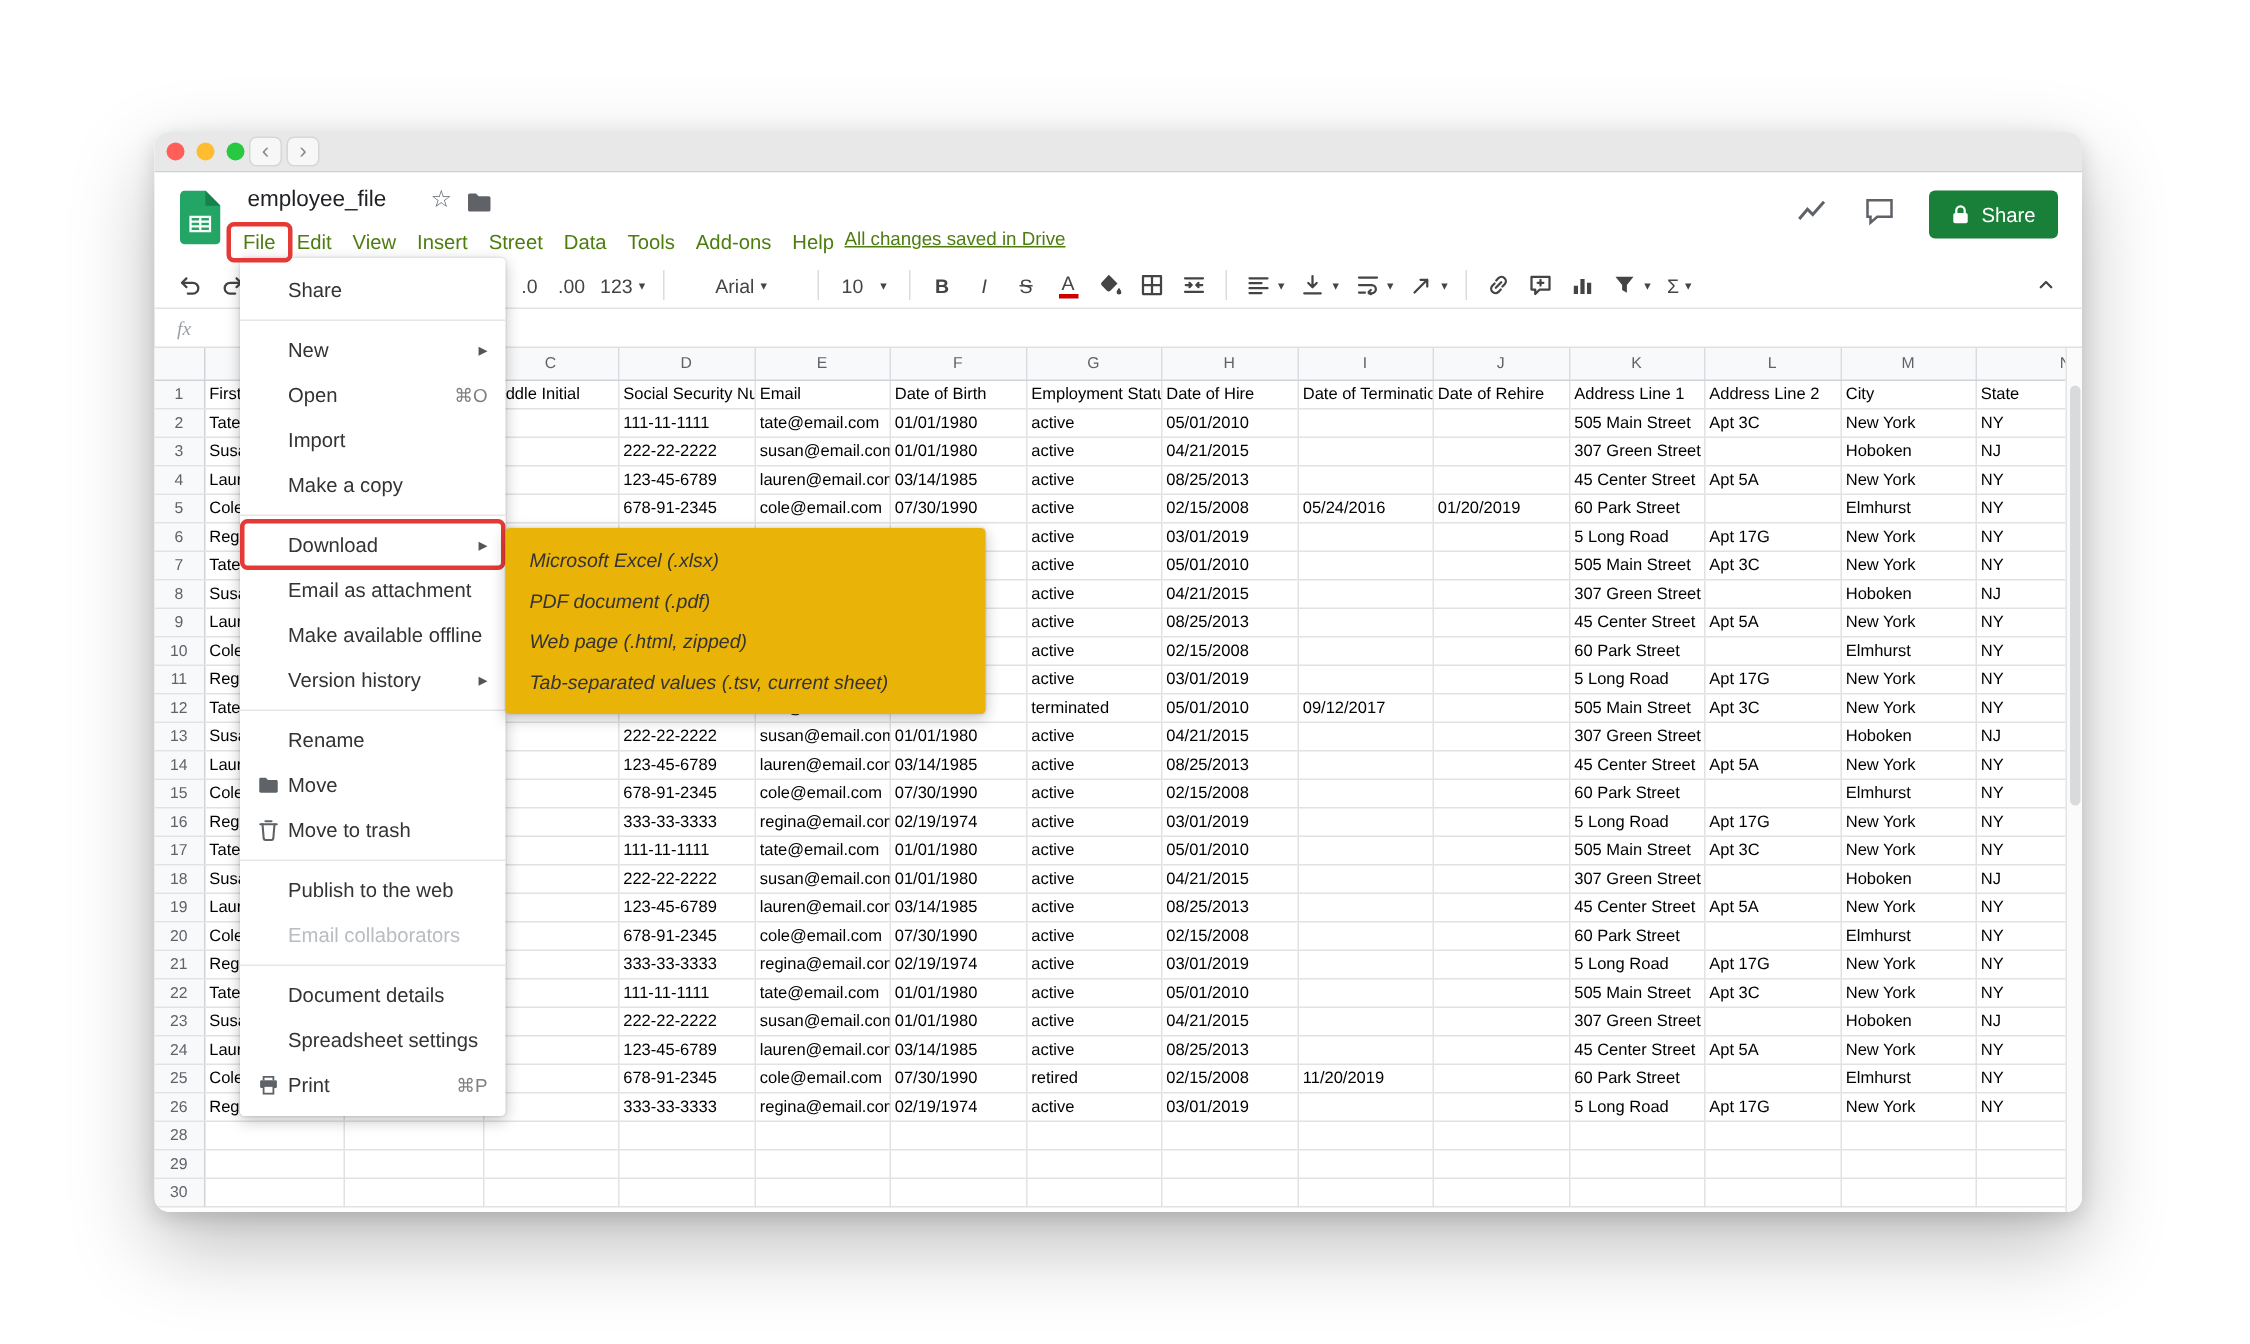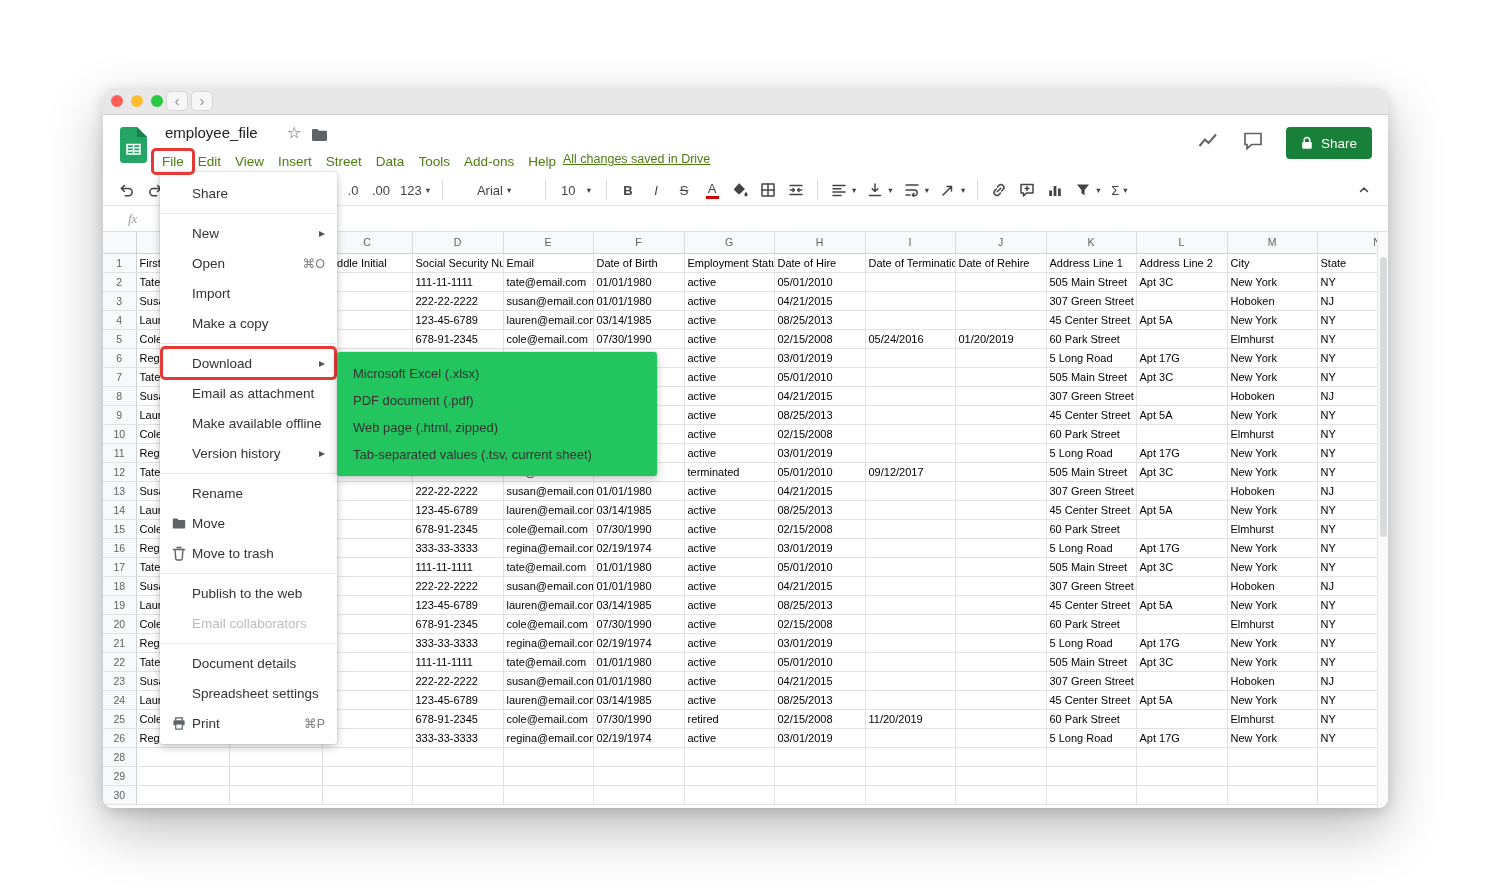--- a/index.html
+++ b/index.html
@@ -53,21 +53,21 @@
   .tcol{display:flex;flex-direction:column;align-items:center;line-height:13px;font-size:13px;}
   .tbar{width:13px;height:3px;background:#c00;margin-top:1px;display:block;}
   .tbdiv{width:1px;height:20px;background:#dadce0;margin:0 5px;flex:none;}
   .caret{font-size:8.5px;color:#444;margin-left:4px;}
   .collapse{margin-left:auto;}
   .st{stroke:#444;fill:none;stroke-width:1.5;stroke-linecap:round;stroke-linejoin:round;}
   .sf{fill:#444;}
   .st2{stroke:#5f6368;fill:none;stroke-width:1.4;stroke-linecap:round;}
 
   
-  .formulabar{height:26px;flex:none;display:flex;align-items:center;border-bottom:1px solid #e0e0e0;padding-left:25px;}
+  .formulabar{height:26px;flex:none;display:flex;align-items:center;border-bottom:1px solid #e0e0e0;padding-left:15px;}
   .fx{font-style:italic;font-family:"Liberation Serif",serif;color:#9aa0a6;font-size:13px;width:30px;}
   .fxinput{flex:1;height:100%;}
 
   
   .gridwrap{flex:1;position:relative;overflow:hidden;background:#fff;}
   table.grid{border-collapse:collapse;table-layout:fixed;width:1334px;}
   .grid td{height:19px;padding:0 0 0 3px;font-size:11px;color:#000;white-space:nowrap;overflow:hidden;
     border-right:1px solid #e2e2e2;border-bottom:1px solid #e2e2e2;}
   .grid tr.hdr td{height:21px;}
   .grid td.ch{background:#f8f9fa;color:#5f6368;text-align:center;font-size:10.5px;padding:0;
@@ -82,22 +82,22 @@
   .filemenu{position:absolute;left:57px;top:84px;width:177px;background:#fff;border-radius:3px;
     box-shadow:0 3px 10px rgba(0,0,0,.23),0 0 0 1px rgba(0,0,0,.05);padding:6px 0;z-index:40;}
   .mi{height:30px;margin:0 4px;padding:0 8px;display:flex;align-items:center;gap:6px;font-size:13.5px;
     color:#333;border-radius:3px;position:relative;}
   .mi .ico{width:14px;height:16px;flex:none;display:flex;align-items:center;}
   .mi .lab{flex:1;white-space:nowrap;}
   .mi .rt{color:#808080;font-size:12.5px;}
   .mi .arrow{color:#555;font-size:12px;}
   .mi.disabled{color:#b9bdc1;}
   .sep{height:1px;background:#e6e6e6;margin:4.5px 0;}
-  .submenu{position:absolute;left:234px;top:264px;width:320px;background:#22c55e;border-radius:3px;
-    box-shadow:0 3px 10px rgba(0,0,0,.23),0 0 0 1px rgba(0,0,0,.05);padding:8px 0;z-index:45;}
+  .submenu{position:absolute;left:234px;top:264px;width:320px;background:#eab308;border-radius:3px;
+    box-shadow:0 3px 10px rgba(0,0,0,.23),0 0 0 1px rgba(0,0,0,.05);padding:8px 0;z-index:45;font-style:italic;}
   .smi{height:27px;margin:0 4px;padding:0 12px;display:flex;align-items:center;font-size:13px;
     color:#333;white-space:nowrap;position:relative;border-radius:3px;}
 
   
   .ring{position:relative;}
   .ring::after{content:"";position:absolute;inset:-3px -4px;border:3px solid var(--annot);
     border-radius:5px;pointer-events:none;z-index:60;}
   .ring2::after{content:"";position:absolute;inset:-2px -4px;border:3px solid var(--annot);
     border-radius:5px;pointer-events:none;z-index:60;}
 </style>

